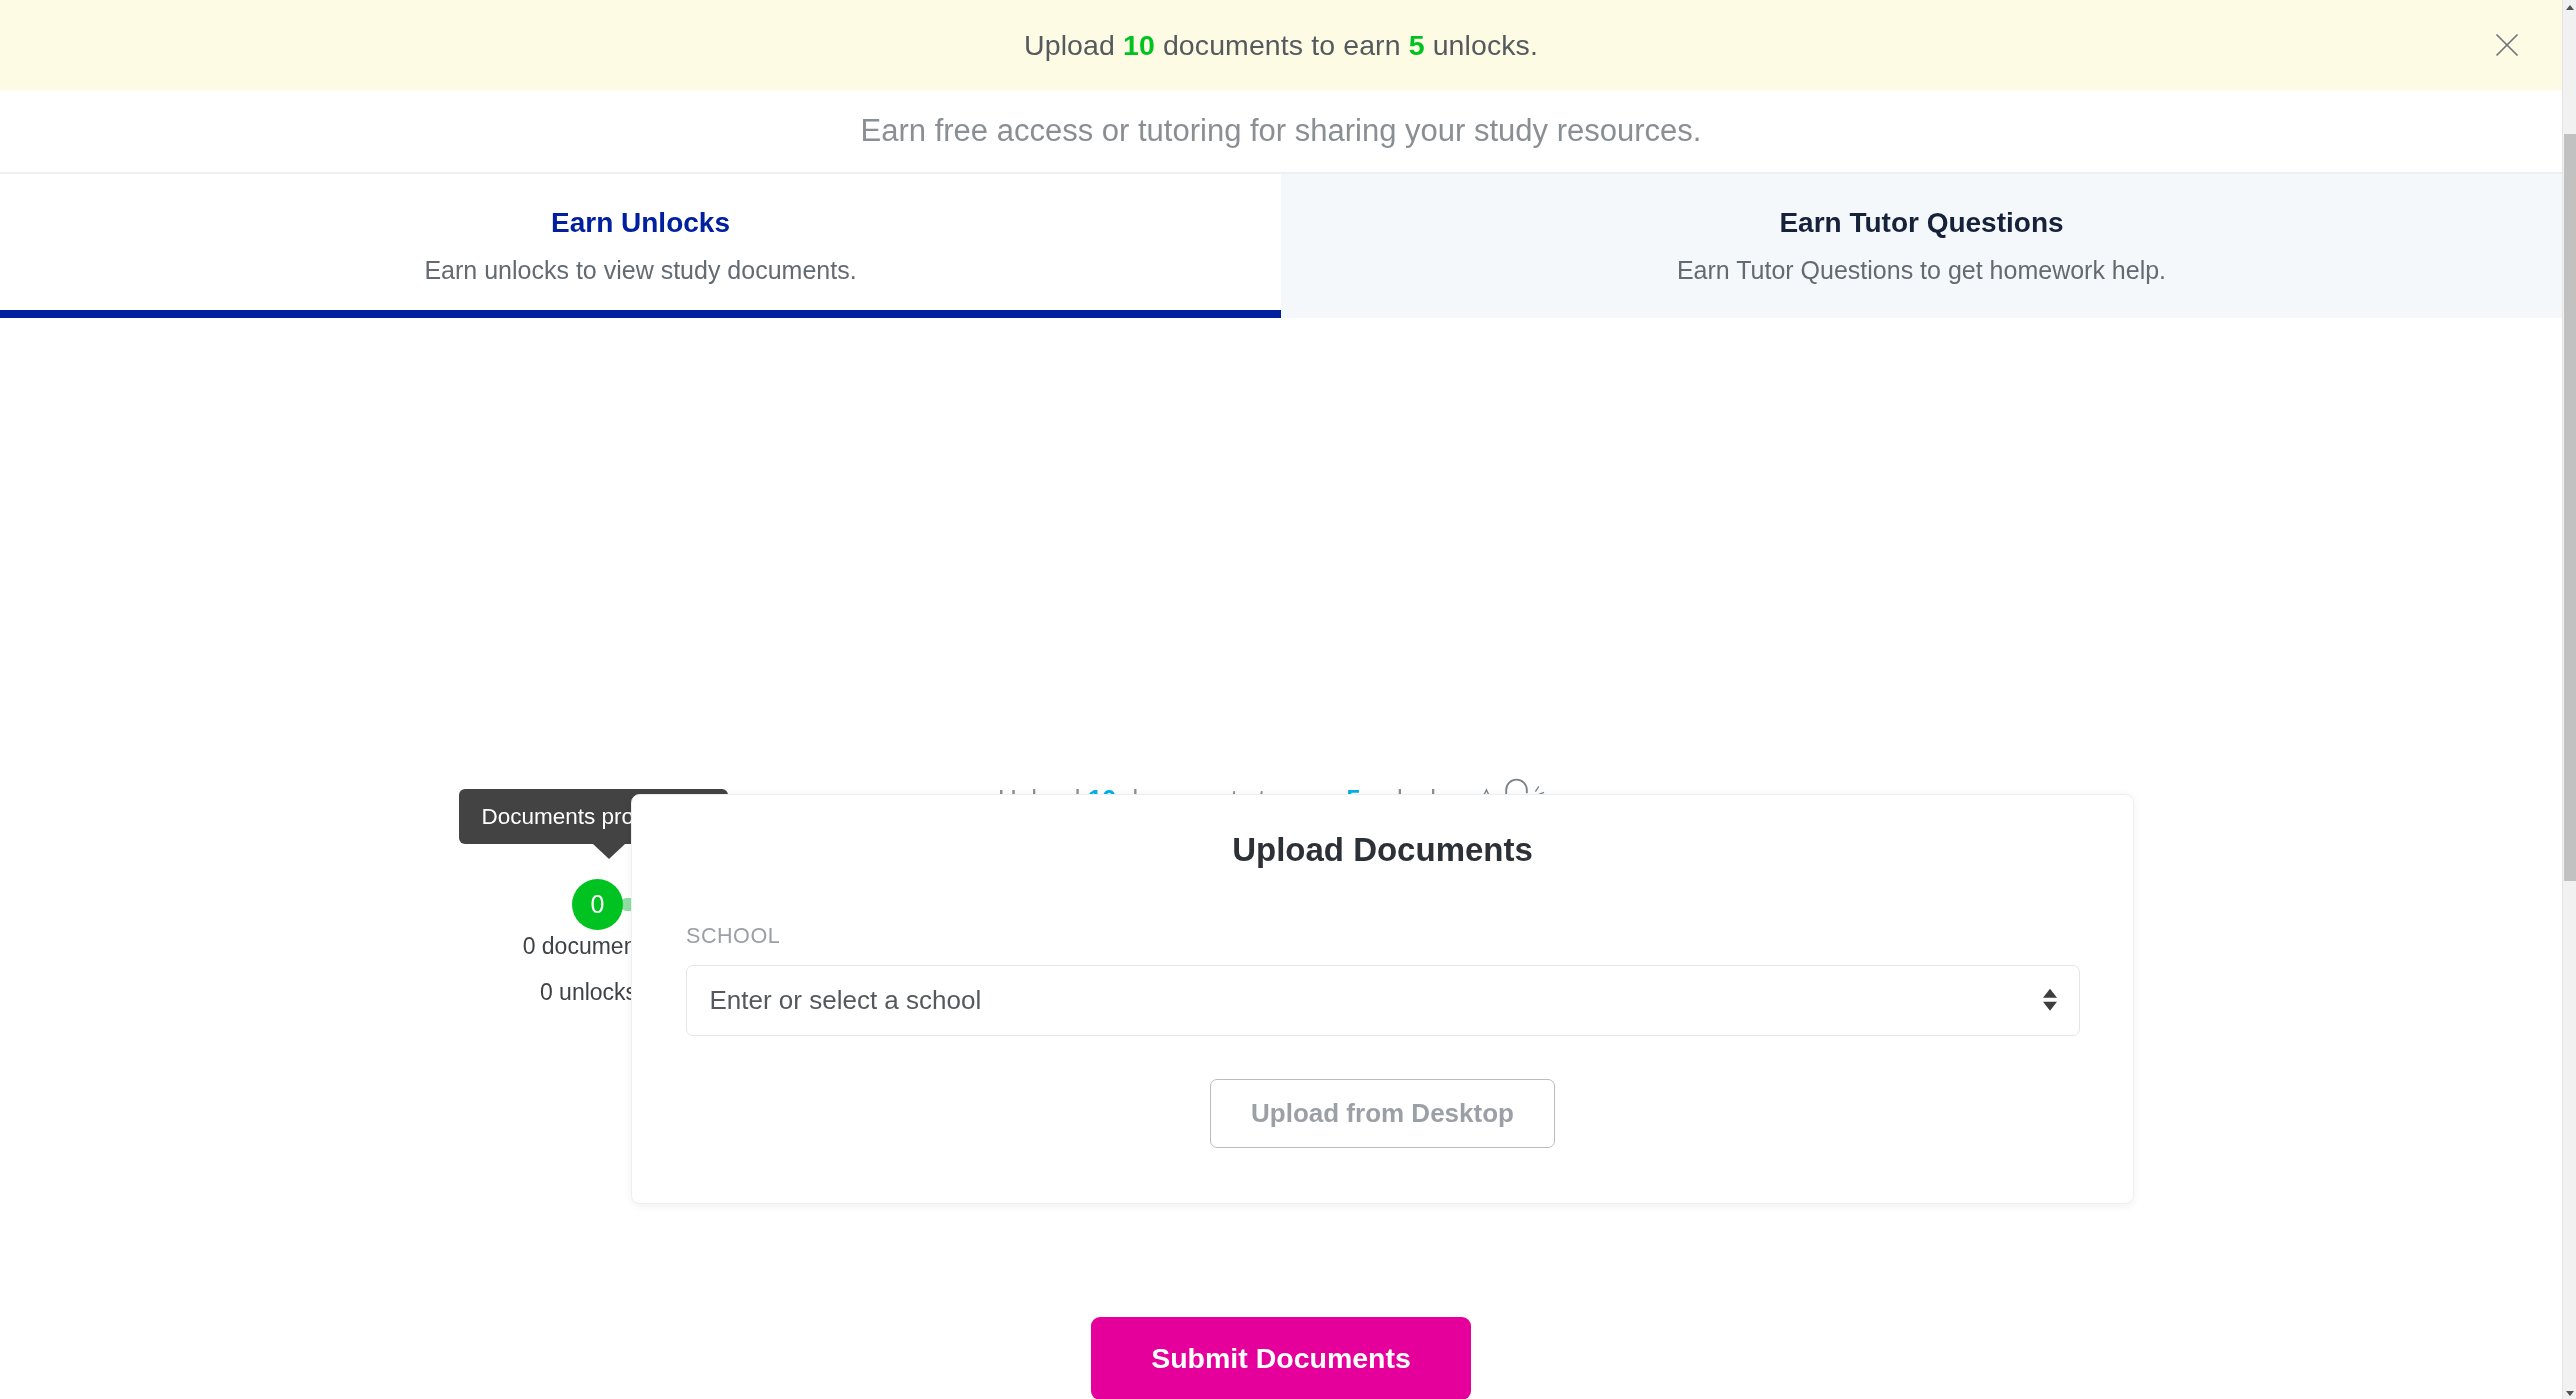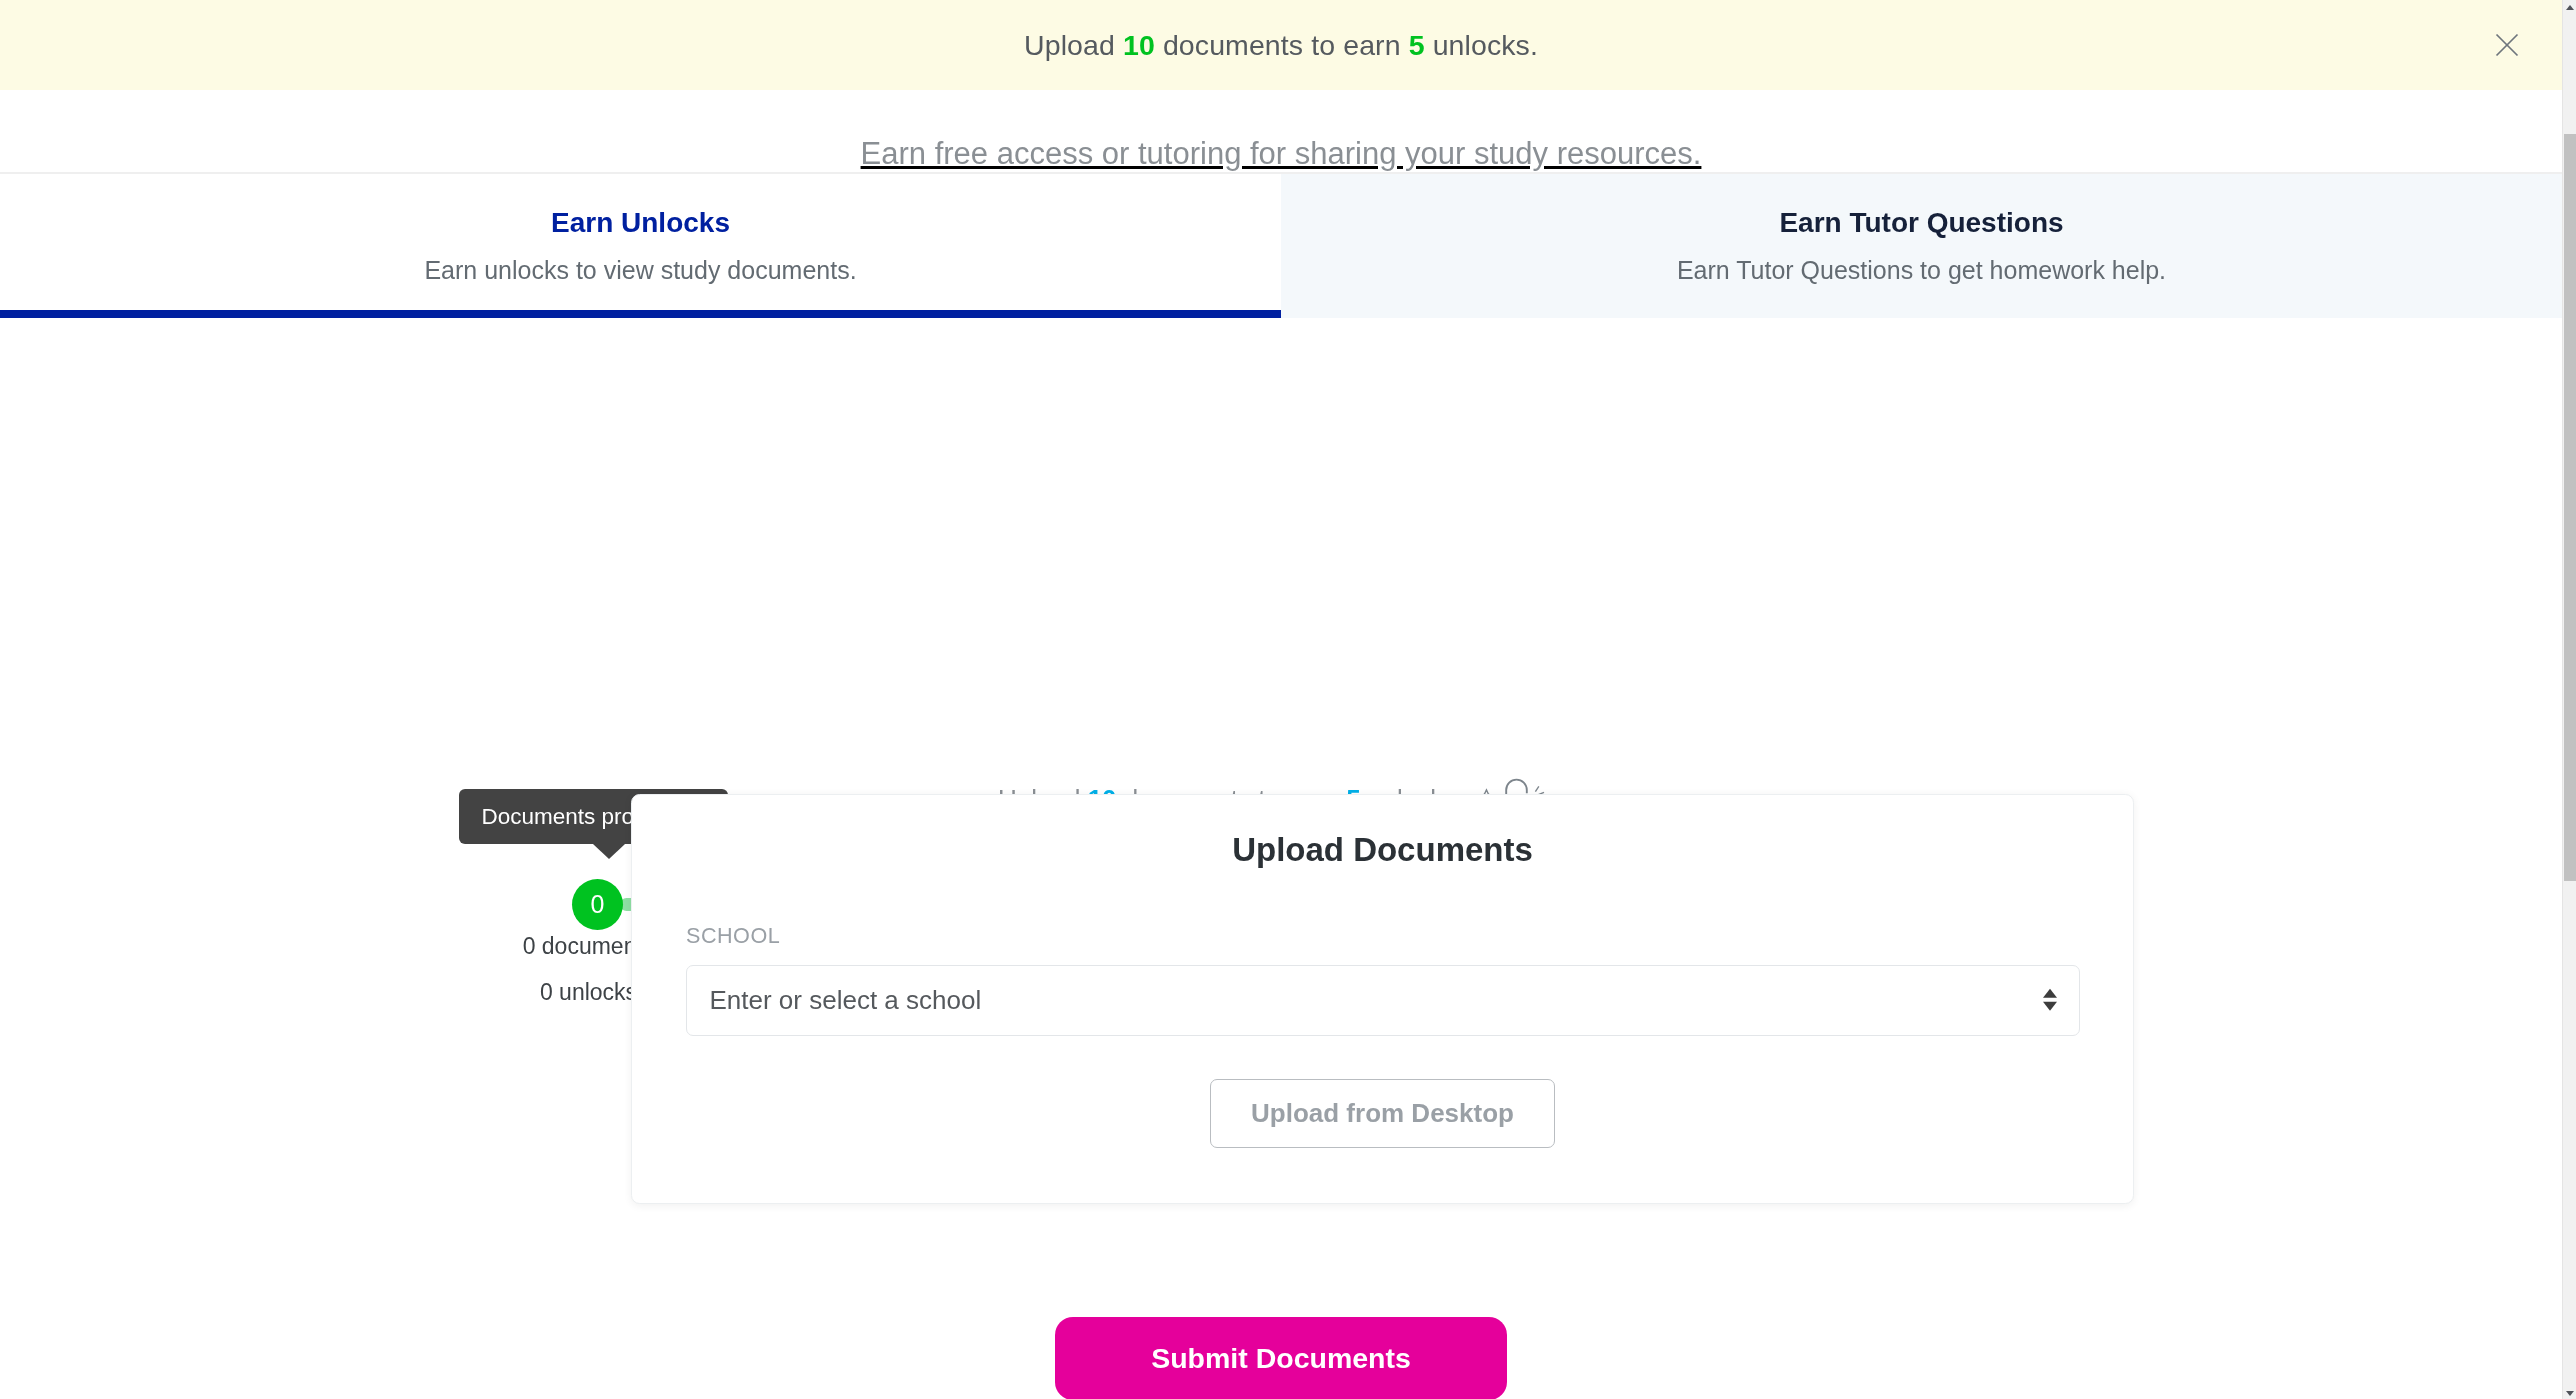--- a/index.html
+++ b/index.html
@@ -56,24 +56,23 @@
     align-items: center;
     justify-content: center;
     cursor: pointer;
   }
   #banner-close svg { display: block; }
 
   
   #subtitle-row {
     height: 82px;
     display: flex;
-    align-items: flex-end;
-    justify-content: center;
-    background: #ffffff;
-    text-decoration: underline;
+    align-items: center;
+    justify-content: center;
+    background: #ffffff;
   }
   #subtitle-row .subtitle {
     font-size: 31px;
     color: #8a8f94;
     font-weight: 400;
   }
 
   
   #tabs {
     display: flex;
@@ -313,25 +312,25 @@
 
   
   #submit-row {
     position: absolute;
     left: 0; right: 0;
     top: 1317px;
     display: flex;
     justify-content: center;
   }
   #submit-button {
-    width: 452px;
+    width: 380px;
     height: 83px;
     background: #e5009b;
     border: none;
-    border-radius: 18px;
+    border-radius: 9px;
     color: #ffffff;
     font-size: 28.5px;
     font-weight: bold;
     font-family: "Liberation Sans", sans-serif;
     cursor: pointer;
   }
 
   
   #scrollbar {
     position: absolute;

